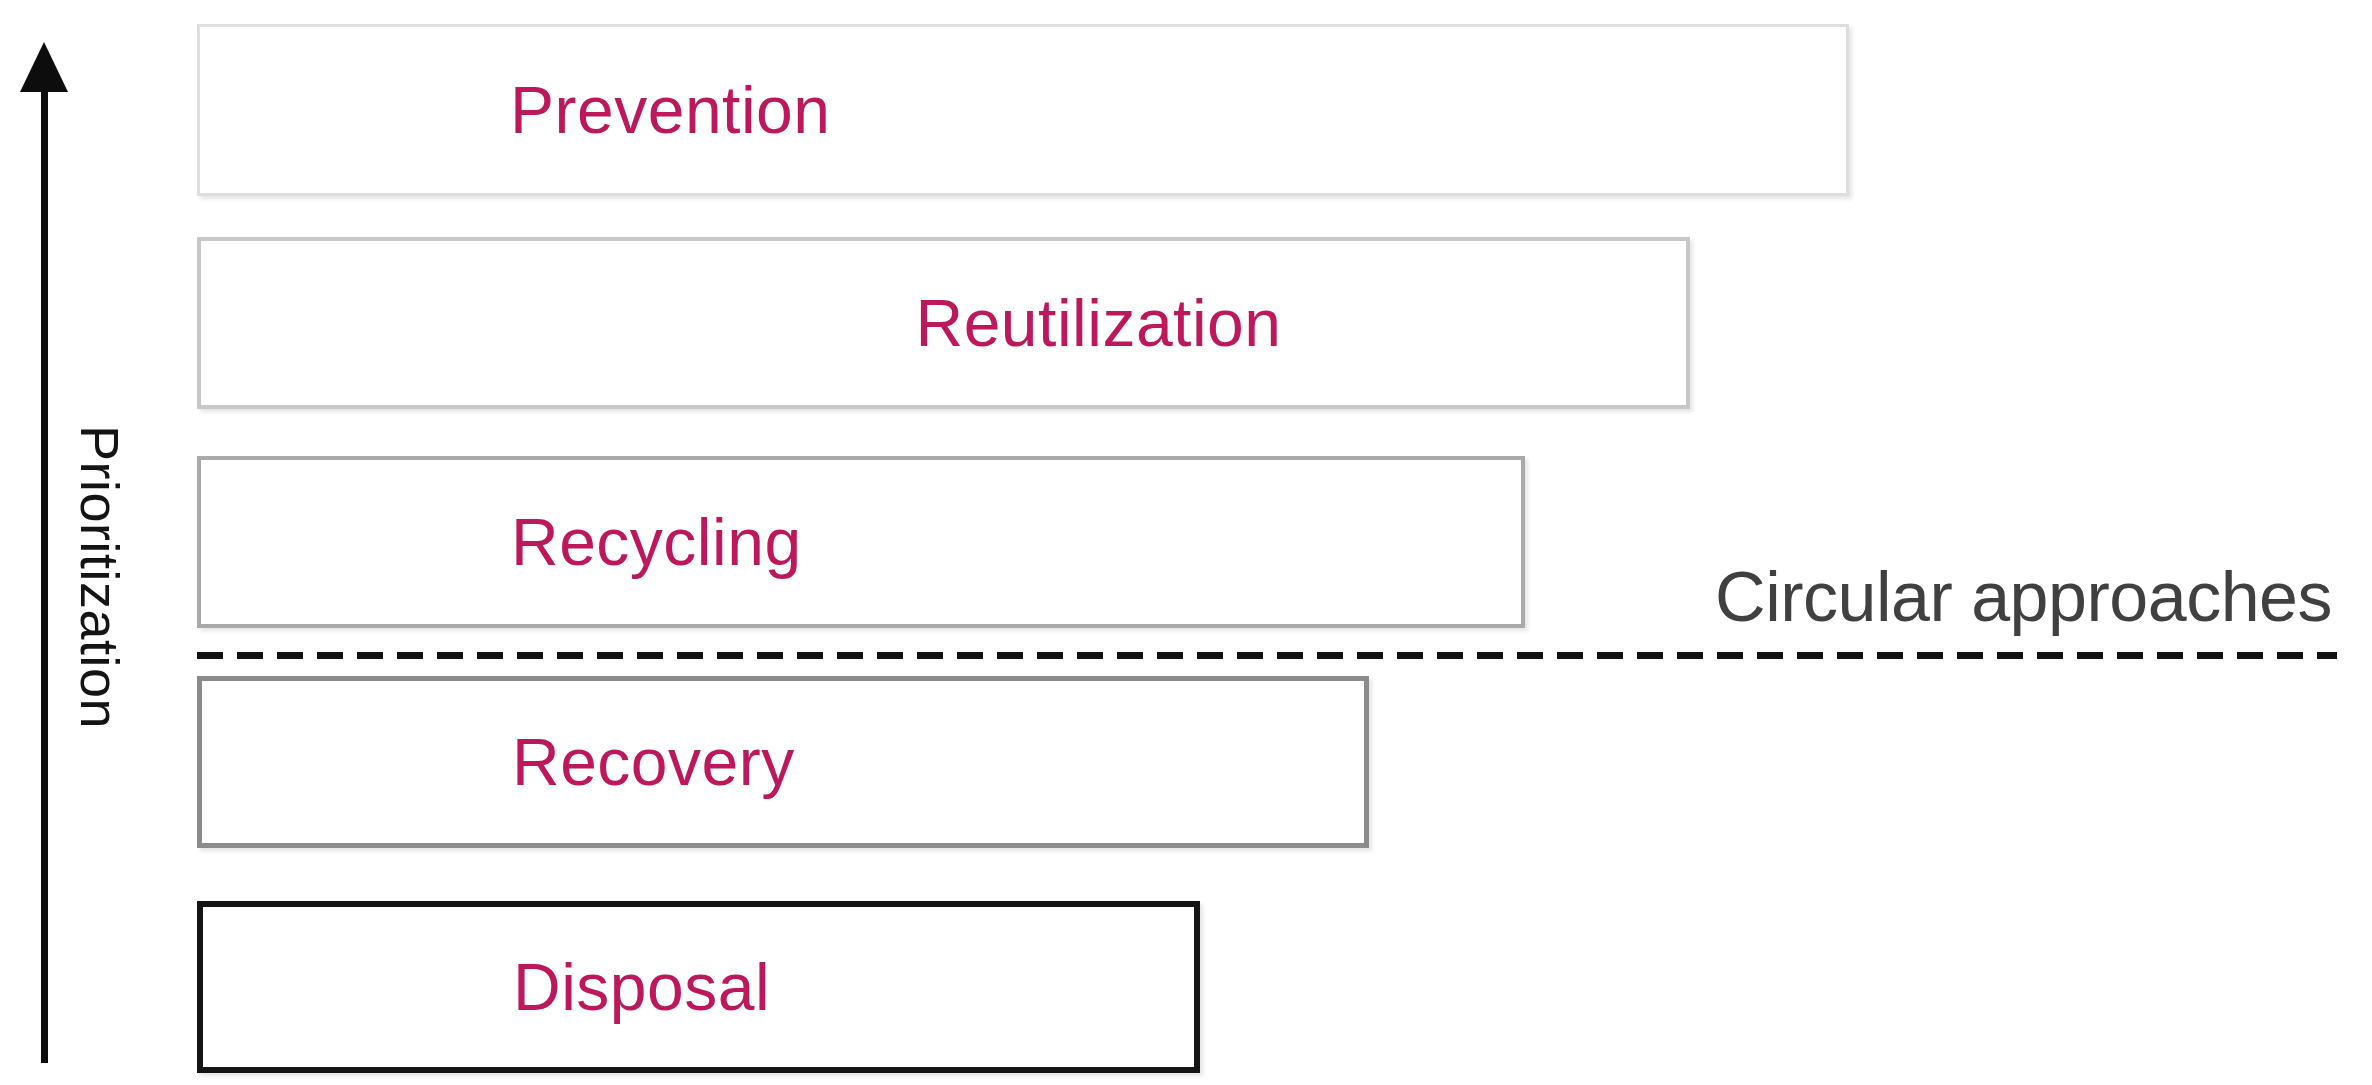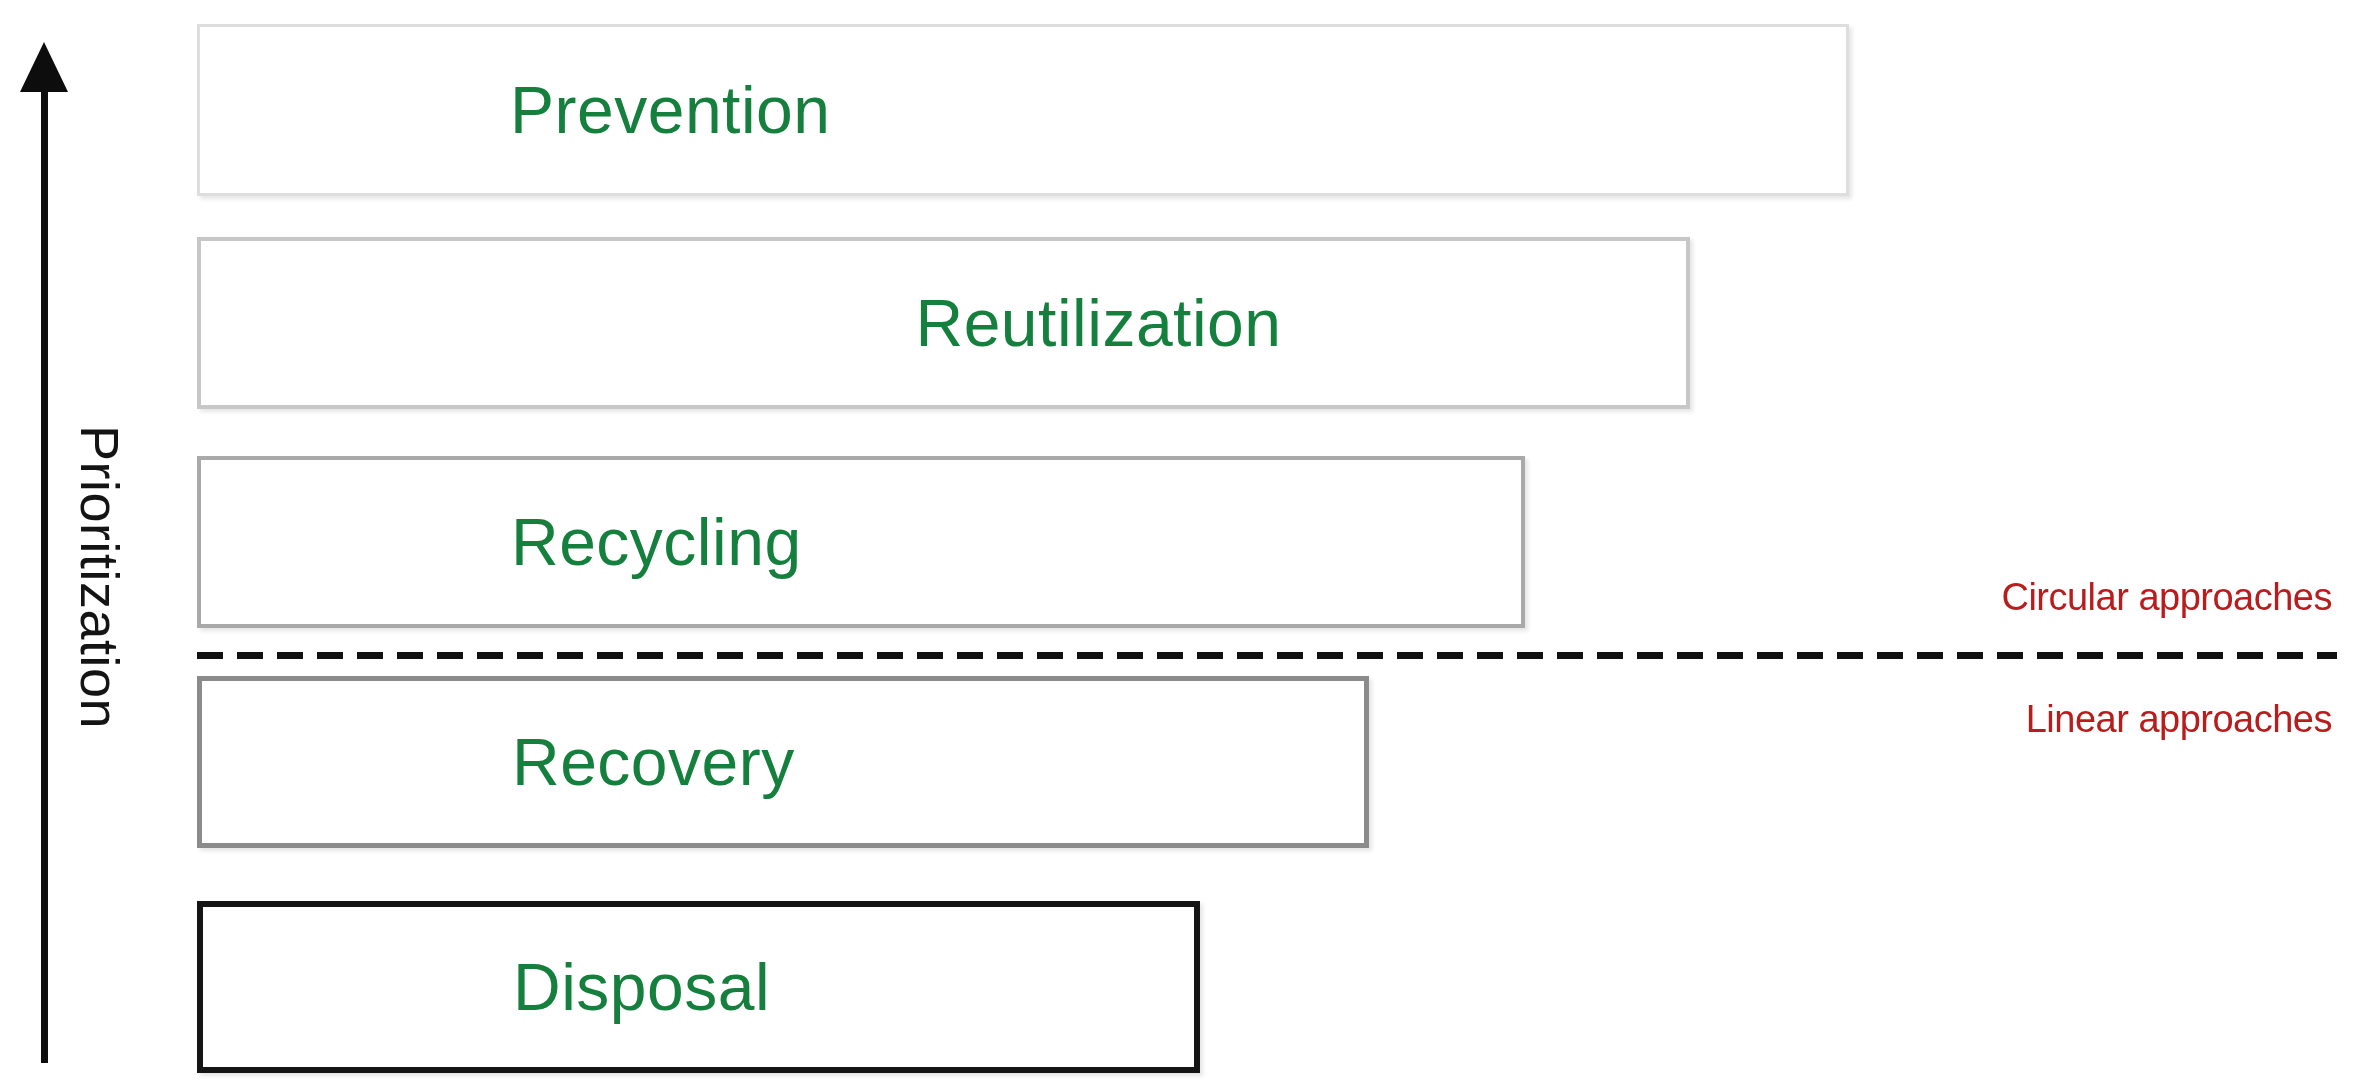--- a/index.html
+++ b/index.html
@@ -55,21 +55,21 @@
     background: #ffffff;
     border-style: solid;
     border-color: #cccccc;
     display: flex;
     align-items: center;
     box-shadow: 3px 3px 4px rgba(0,0,0,0.10);
   }
   .bar .bar-label {
     padding-left: 310px;
     font-size: 66px;
-    color: #15803d;
+    color: #be185d;
     letter-spacing: 0.5px;
     white-space: nowrap;
   }
   #bar-0 { top: 24px; }
   #bar-1 { top: 237px; justify-content: center; }
   #bar-2 { top: 456px; text-align: right; }
   #bar-3 { top: 676px; }
   #bar-4 { top: 893px; margin-top: 8px; }
 
   
@@ -85,22 +85,22 @@
       transparent 26px, transparent 40px
     );
   }
 
   
   .side-note {
     position: absolute;
     right: 40px;
     width: 800px;
     text-align: right;
-    font-size: 38px;
-    color: #b91c1c;
+    font-size: 70px;
+    color: #404040;
     line-height: 58px;
     white-space: nowrap;
     letter-spacing: -0.5px;
   }
   #note-circular { top: 568px; }
   #note-linear  { top: 690px; }
 </style>
 </head>
 <body>
 
@@ -125,15 +125,14 @@
   <div class="bar" id="bar-3" style="width: 1172px; border-color: rgb(139, 139, 139); border-width: 5px;">
     <span class="bar-label">Recovery</span>
   </div>
   <div class="bar" id="bar-4" style="width: 1003px; border-color: rgb(21, 21, 21); border-width: 6px;">
     <span class="bar-label">Disposal</span>
   </div>
 
   <div class="divider" style="background: repeating-linear-gradient(to right, rgb(17, 17, 17) 0px, rgb(17, 17, 17) 26px, transparent 26px, transparent 40px);"></div>
 
   <div class="side-note" id="note-circular">Circular approaches</div>
-  <div class="side-note" id="note-linear">Linear approaches</div>
 
 </div>
 
 </body></html>

